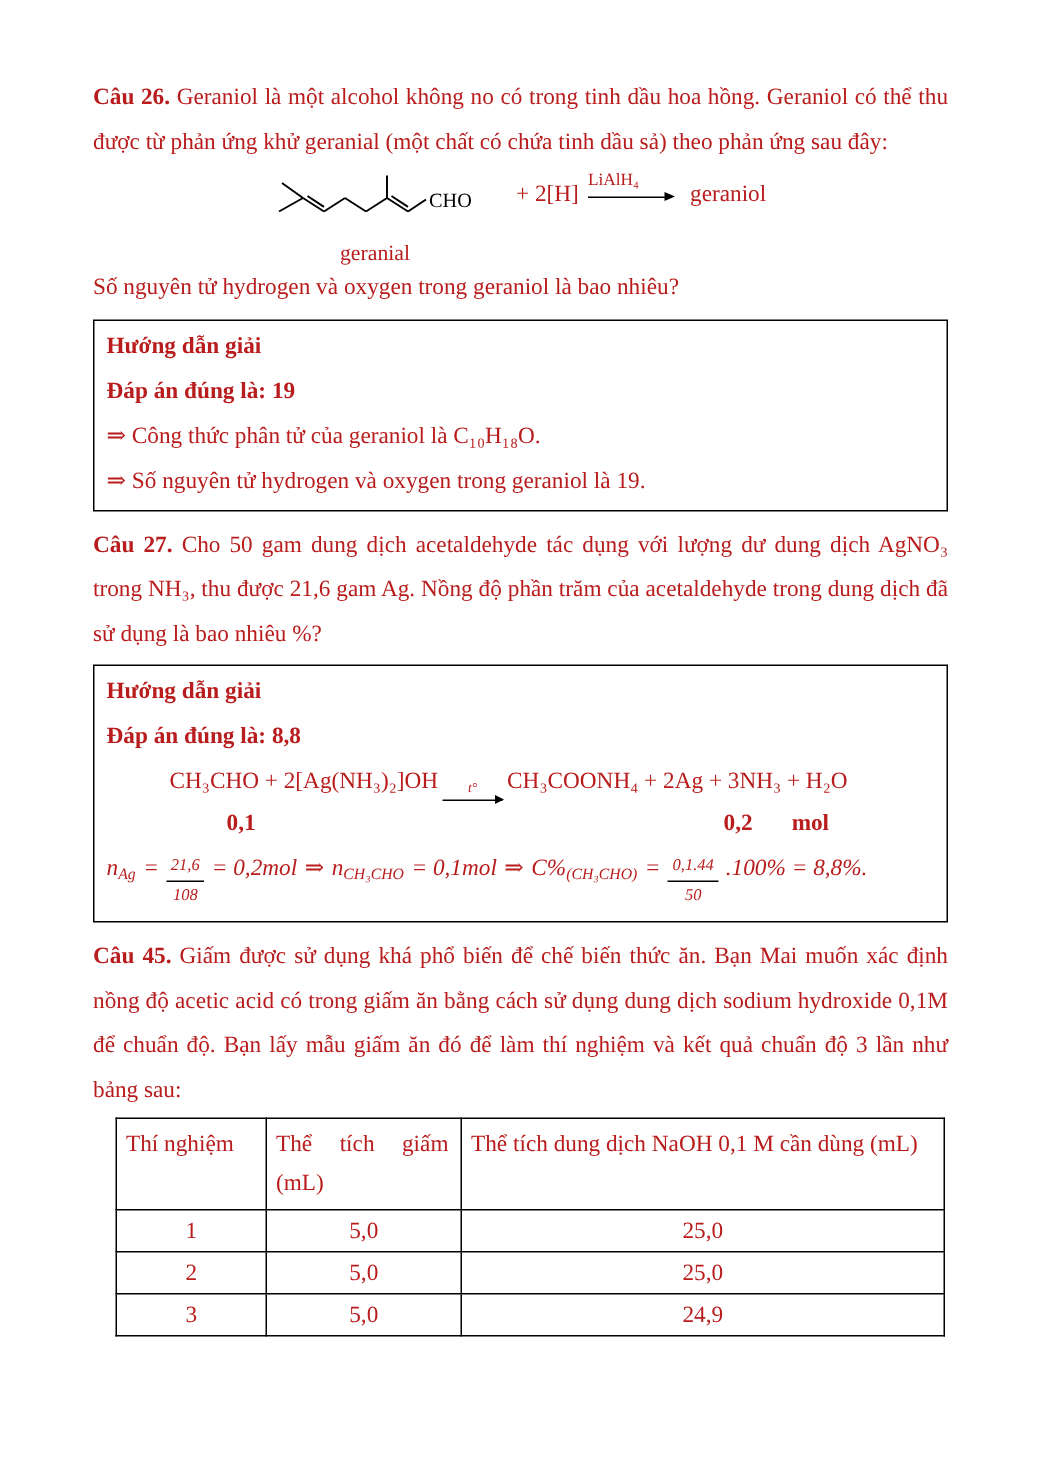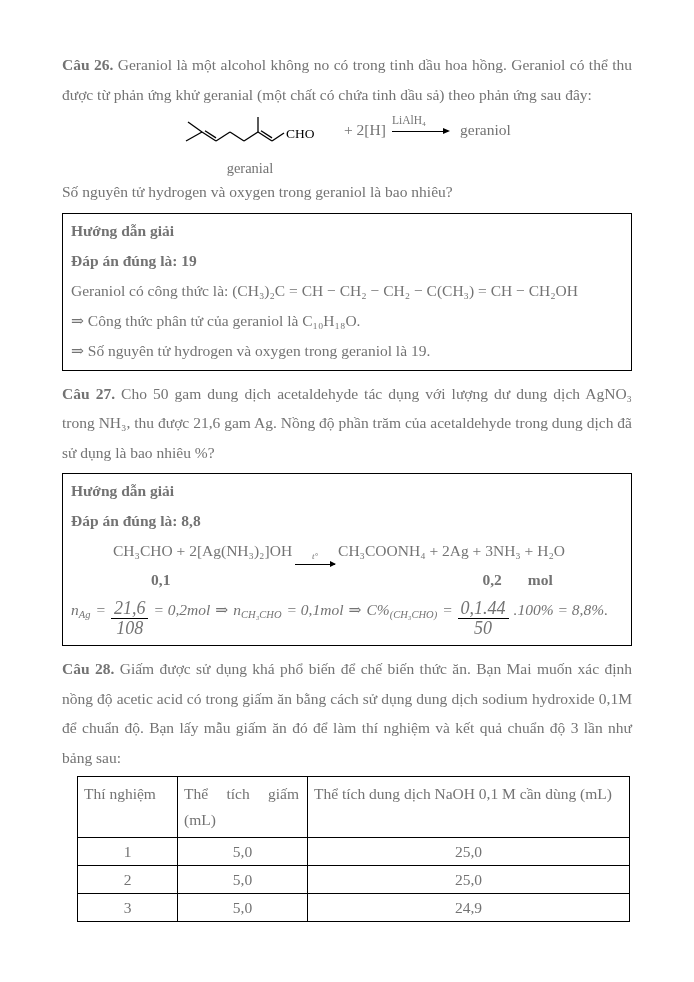--- a/index.html
+++ b/index.html
@@ -1,18 +1,18 @@
 <!DOCTYPE html>
 <html><head>
 <meta charset="utf-8">
 <style>
   * { margin:0; padding:0; box-sizing:border-box; }
   html, body { background:#e9e9e9; }
   .page {
-    width:694px; height:982px; margin:0 auto; background:#ffffff; color:#737373;
+    width:694px; height:982px; margin:0 auto; background:#ffffff; color:#b91c1c;
     font-family:"Liberation Serif","DejaVu Serif",serif;
     font-size:15.5px; padding:50px 62px 0 62px; overflow:hidden;
   }
   .para { text-align:justify; line-height:29.5px; }
   .plain-line { line-height:29.5px; }
   b { font-weight:bold; }
 
   
   .reaction { position:relative; height:66px; margin-top:2px; }
   .molecule { position:absolute; left:118px; top:2px; width:150px; }
@@ -39,21 +39,21 @@
   .eq-arrow .bar::after { content:""; position:absolute; right:-1px; top:-4px; width:0; height:0;
     border-left:6px solid #000; border-top:3.5px solid transparent; border-bottom:3.5px solid transparent; }
 
   .mol-line { line-height:26px; margin-top:2px;font-weight:bold; }
   .mol-line .m1 { margin-left:80px; }
   .mol-line .m2 { margin-left:312px; }
   .mol-line .m3 { margin-left:26px; }
 
   
   .calc-line { display:flex; align-items:flex-start; gap:5px; margin:7px 0 4px 0; line-height:20px; flex-wrap:nowrap;font-style:italic; }
-  .frac { display:inline-flex; flex-direction:column; align-items:center; font-size:18px; }
+  .frac { display:inline-flex; flex-direction:column; align-items:center; font-size:11px; }
   .frac .num { border-bottom:1.2px solid #000; padding:0 3px 1px 3px; line-height:17px; }
   .frac .den { padding-top:1px; line-height:17px; }
   sub { font-size:10.5px; line-height:0; vertical-align:-3px; }
 
   
   .data-table { border-collapse:collapse; margin:4px 0 0 15px; width:552px; table-layout:fixed; }
   .data-table col.c1 { width:100px; } .data-table col.c2 { width:130px; } .data-table col.c3 { width:322px; }
   .data-table th { border:1px solid #000; font-weight:normal; text-align:justify; vertical-align:top;
     padding:4px 8px 4px 6px; line-height:26px; }
   .data-table td { border:1px solid #000; text-align:center; padding:2px 6px; line-height:23px; }
@@ -91,21 +91,20 @@
       <div class="rxn-arrow"></div>
     </div>
     <span class="product">geraniol</span>
   </div>
 
   <p class="plain-line">Số nguyên tử hydrogen và oxygen trong geraniol là bao nhiêu?</p>
 
   <div class="solution-box">
     <p class="sol-line bold">Hướng dẫn giải</p>
     <p class="sol-line bold">Đáp án đúng là: 19</p>
-    <p class="sol-line"><span>Geraniol có công thức là:</span> <span>(CH₃)₂C = CH − CH₂ − CH₂ − C(CH₃) = CH − CH₂OH</span></p>
     <p class="sol-line">⇒ Công thức phân tử của geraniol là C₁₀H₁₈O.</p>
     <p class="sol-line">⇒ Số nguyên tử hydrogen và oxygen trong geraniol là 19.</p>
   </div>
 
   <p class="para"><b>Câu 27.</b> <span>Cho 50 gam dung dịch acetaldehyde tác dụng với lượng dư dung dịch AgNO₃ trong NH₃, thu được 21,6 gam Ag. Nồng độ phần trăm của acetaldehyde trong dung dịch đã sử dụng là bao nhiêu %?</span></p>
 
   <div class="solution-box">
     <p class="sol-line bold">Hướng dẫn giải</p>
     <p class="sol-line bold">Đáp án đúng là: 8,8</p>
     <p class="eq-line"><span>CH₃CHO + 2[Ag(NH₃)₂]OH</span><span class="eq-arrow">
@@ -128,21 +127,21 @@
       <span><span>C%</span><sub>(CH₃CHO)</sub></span>
       <span>=</span>
       <span class="frac">
           <span class="num">0,1.44</span>
           <span class="den">50</span>
         </span>
       <span>.100% = 8,8%.</span>
     </div>
   </div>
 
-  <p class="para"><b>Câu 28.</b> <span>Giấm được sử dụng khá phổ biến để chế biến thức ăn. Bạn Mai muốn xác định nồng độ acetic acid có trong giấm ăn bằng cách sử dụng dung dịch sodium hydroxide 0,1M để chuẩn độ. Bạn lấy mẫu giấm ăn đó để làm thí nghiệm và kết quả chuẩn độ 3 lần như bảng sau:</span></p>
+  <p class="para"><b>Câu 45.</b> <span>Giấm được sử dụng khá phổ biến để chế biến thức ăn. Bạn Mai muốn xác định nồng độ acetic acid có trong giấm ăn bằng cách sử dụng dung dịch sodium hydroxide 0,1M để chuẩn độ. Bạn lấy mẫu giấm ăn đó để làm thí nghiệm và kết quả chuẩn độ 3 lần như bảng sau:</span></p>
 
   <table class="data-table">
     <colgroup>
         <col class="c1">
         <col class="c2">
         <col class="c3">
       </colgroup>
     <thead>
       <tr>
         <th>Thí nghiệm</th>

